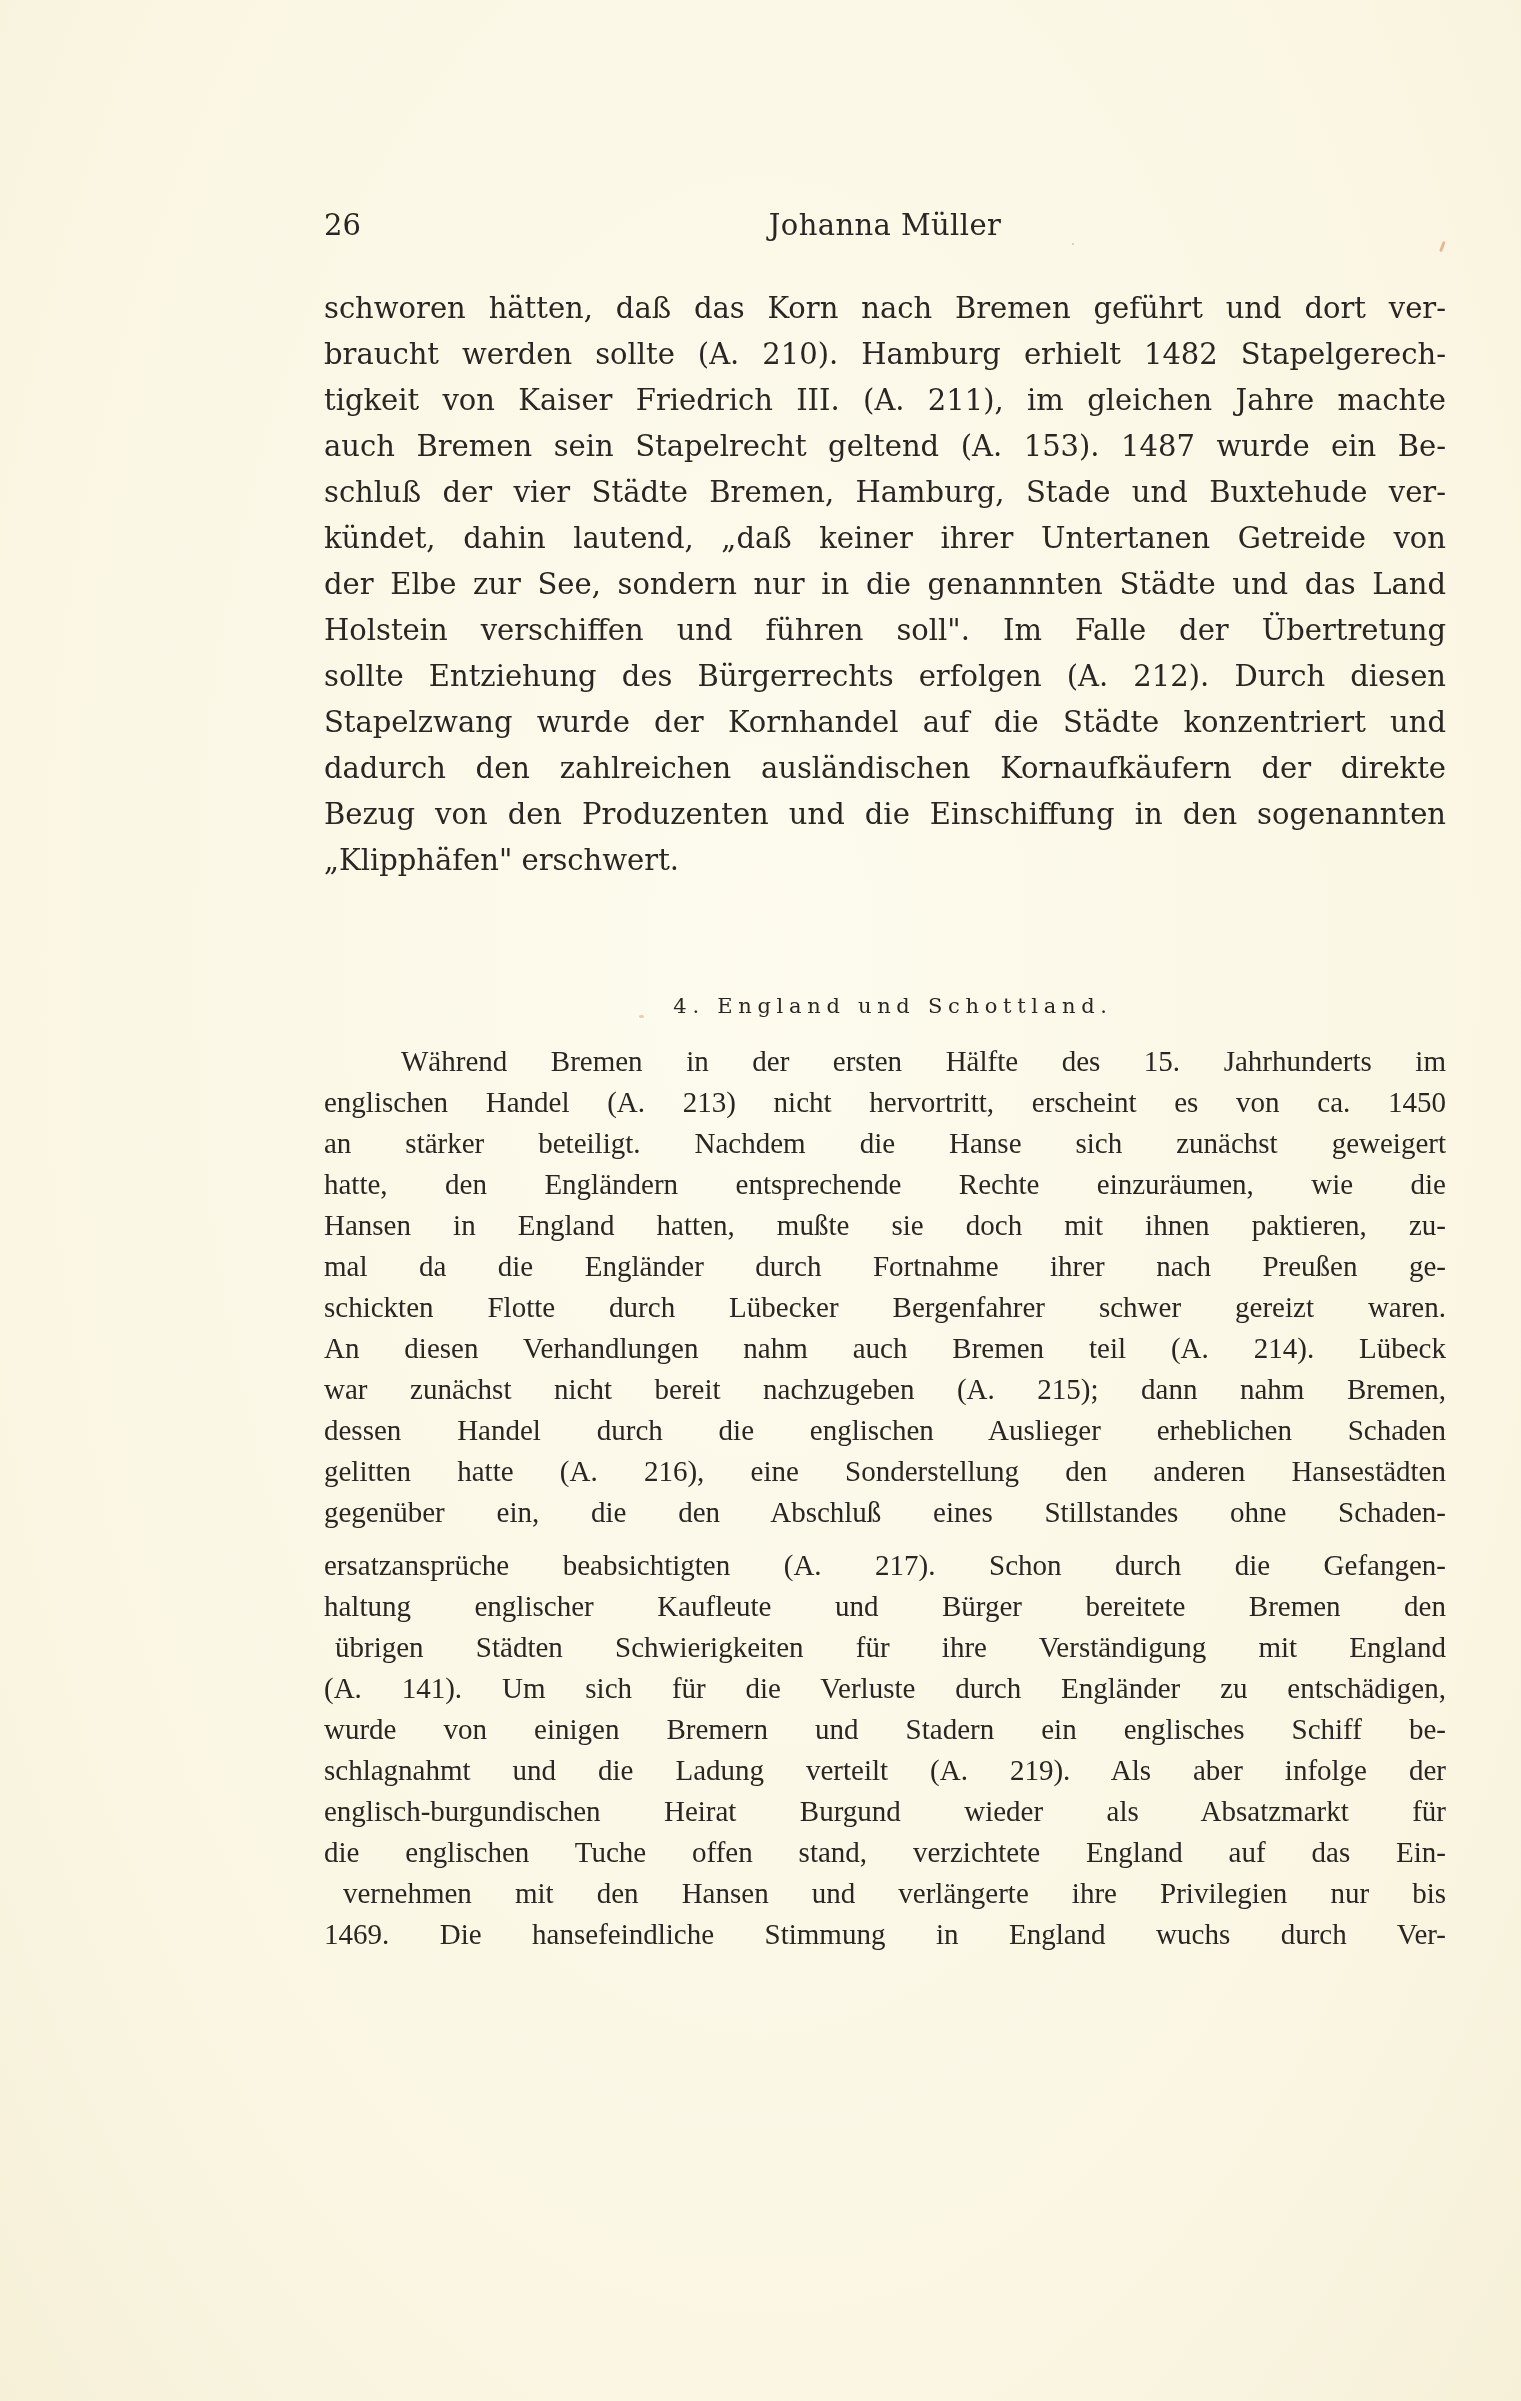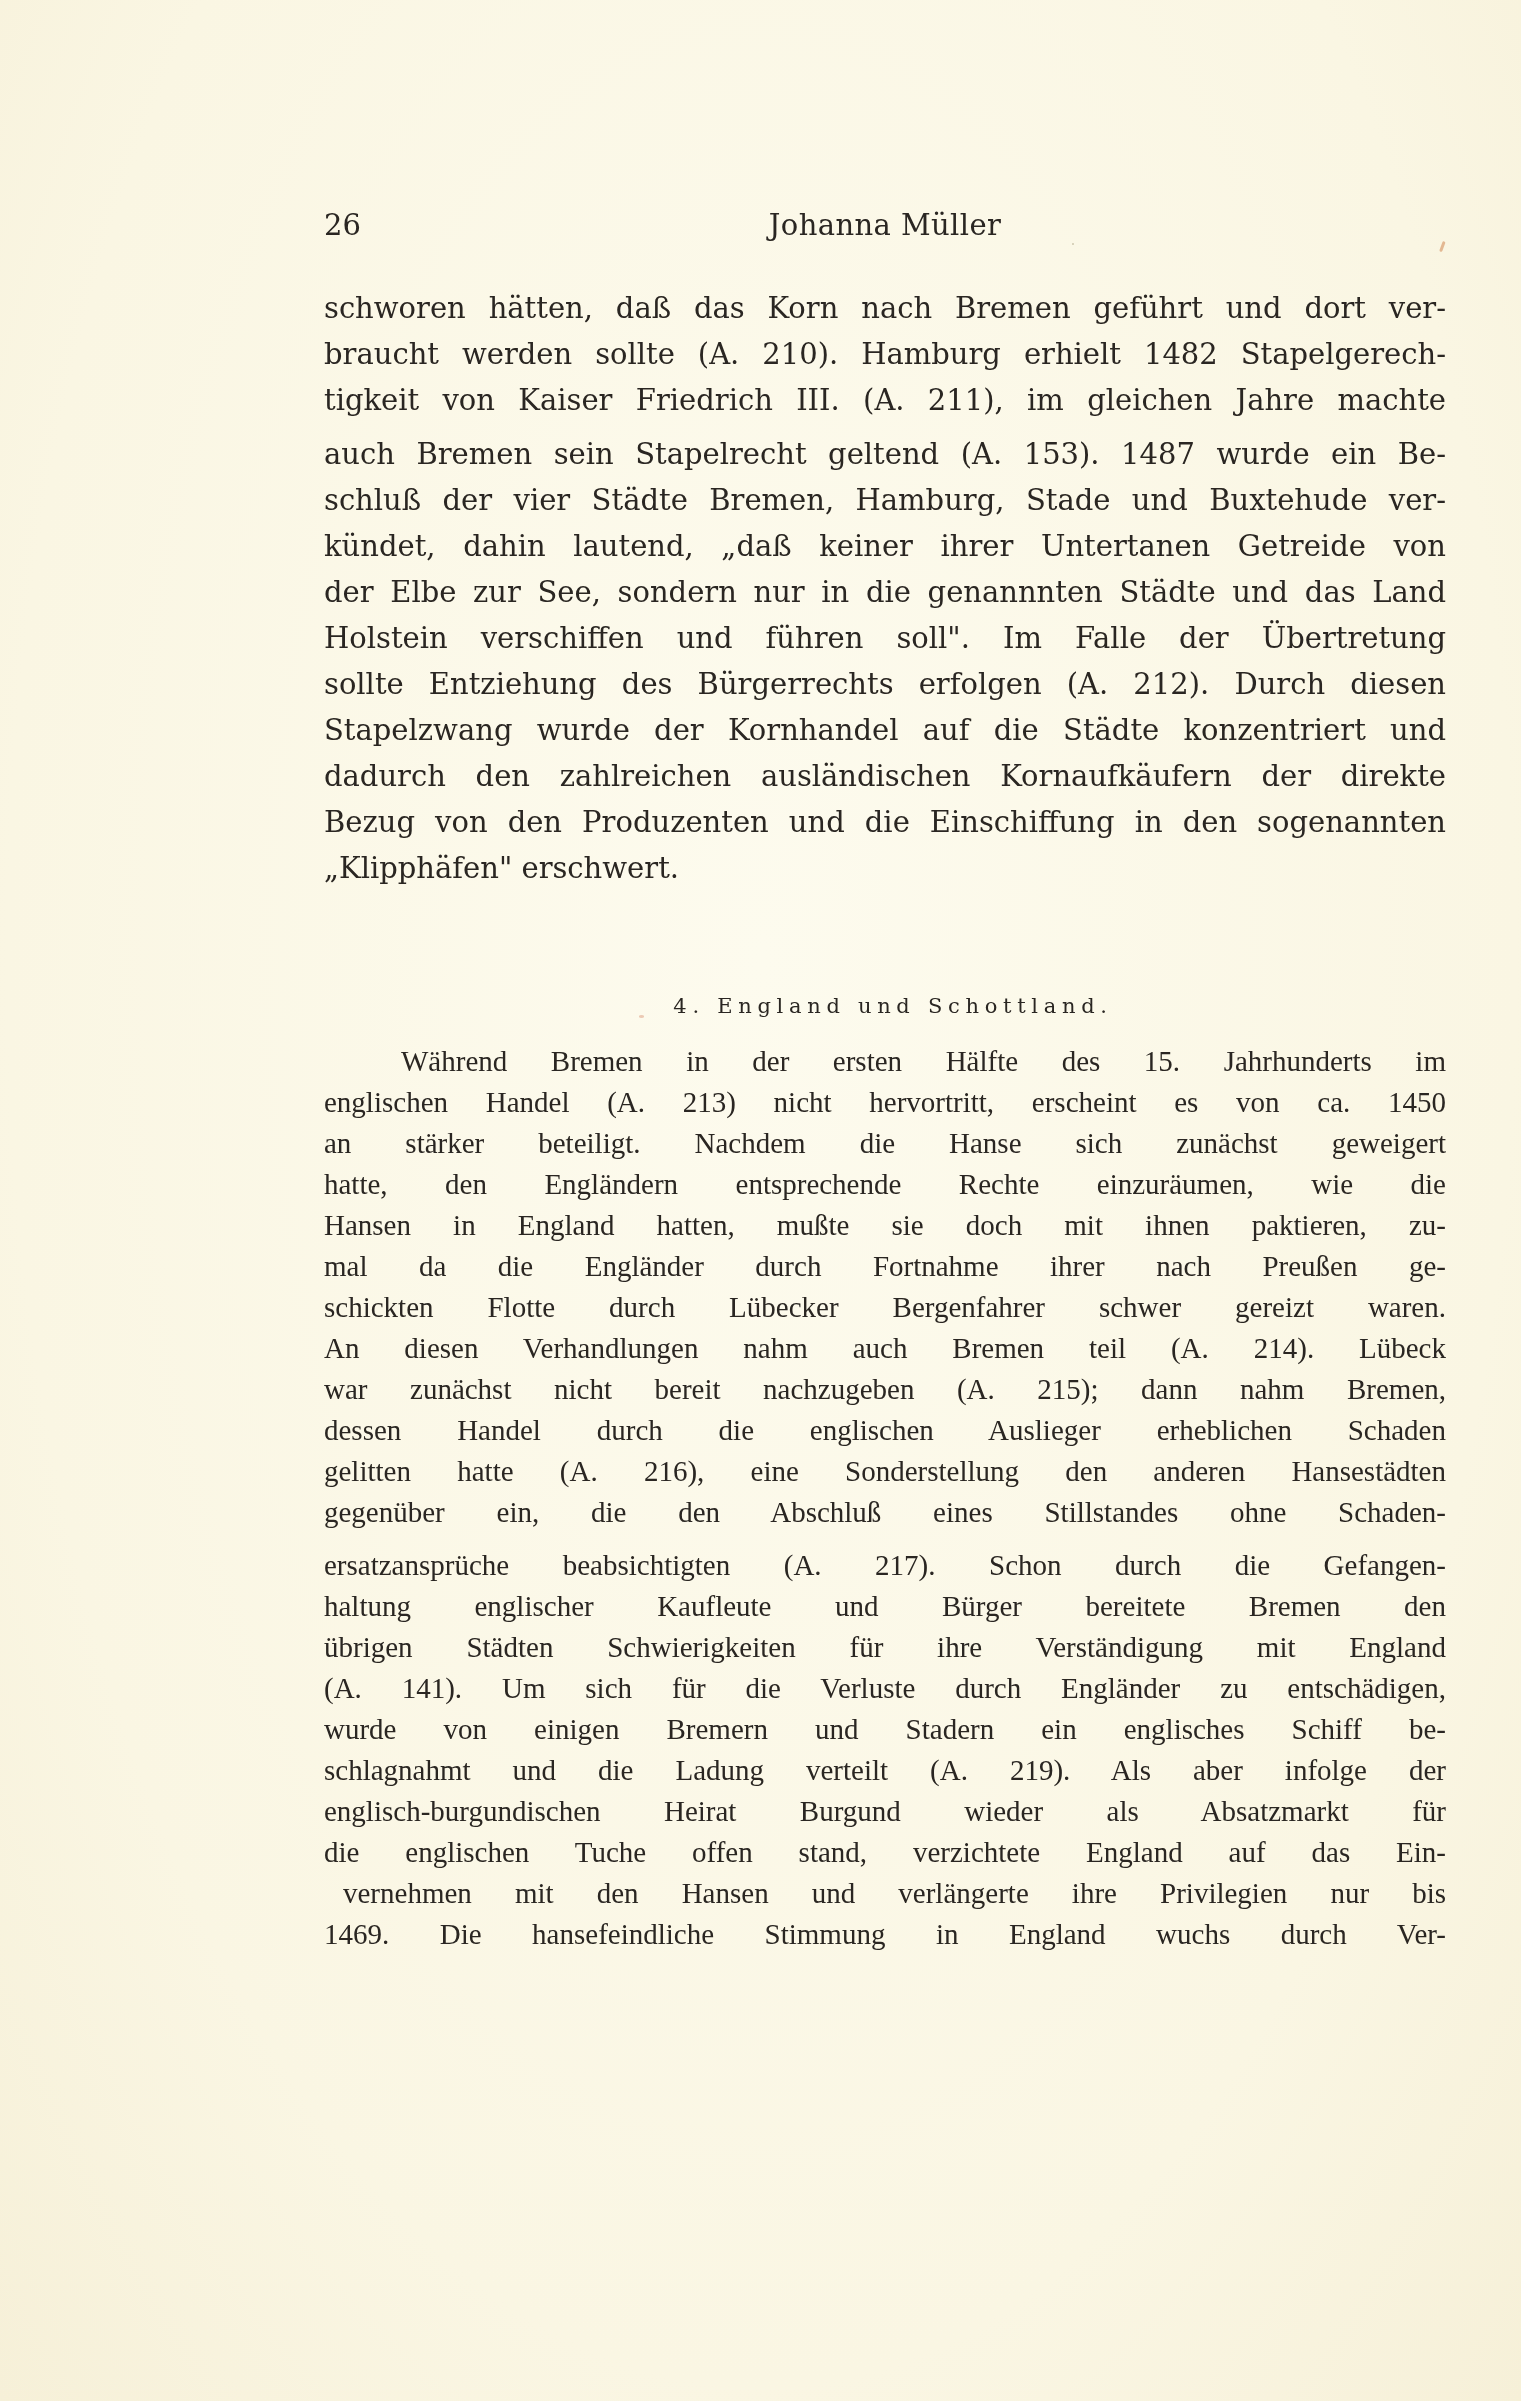--- a/index.html
+++ b/index.html
@@ -49,21 +49,21 @@
 
 <header class="running-head">
   <span class="page-number">26</span>
   <span class="running-title">Johanna Müller</span>
 </header>
 
 <div class="para" id="para-1">
   <span class="line" style="display: block;">schworen hätten, daß das Korn nach Bremen geführt und dort ver-</span>
   <span class="line" style="display: block;">braucht werden sollte (A. 210). Hamburg erhielt 1482 Stapelgerech-</span>
   <span class="line" style="display: block;">tigkeit von Kaiser Friedrich III. (A. 211), im gleichen Jahre machte</span>
-  <span class="line" style="display: block; margin-top: 8px;">auch Bremen sein Stapelrecht geltend (A. 153). 1487 wurde ein Be-</span>
+  <span class="line" style="display: block;">auch Bremen sein Stapelrecht geltend (A. 153). 1487 wurde ein Be-</span>
   <span class="line" style="display: block;">schluß der vier Städte Bremen, Hamburg, Stade und Buxtehude ver-</span>
   <span class="line" style="display: block;">kündet, dahin lautend, „daß keiner ihrer Untertanen Getreide von</span>
   <span class="line" style="display: block;">der Elbe zur See, sondern nur in die genannnten Städte und das Land</span>
   <span class="line" style="display: block;">Holstein verschiffen und führen soll". Im Falle der Übertretung</span>
   <span class="line" style="display: block;">sollte Entziehung des Bürgerrechts erfolgen (A. 212). Durch diesen</span>
   <span class="line" style="display: block;">Stapelzwang wurde der Kornhandel auf die Städte konzentriert und</span>
   <span class="line" style="display: block;">dadurch den zahlreichen ausländischen Kornaufkäufern der direkte</span>
   <span class="line" style="display: block;">Bezug von den Produzenten und die Einschiffung in den sogenannten</span>
   <span class="line last" style="display: block;">„Klipphäfen" erschwert.</span>
 </div>
@@ -78,21 +78,21 @@
   <span class="line" style="display: block;">Hansen in England hatten, mußte sie doch mit ihnen paktieren, zu-</span>
   <span class="line" style="display: block;">mal da die Engländer durch Fortnahme ihrer nach Preußen ge-</span>
   <span class="line" style="display: block;">schickten Flotte durch Lübecker Bergenfahrer schwer gereizt waren.</span>
   <span class="line" style="display: block;">An diesen Verhandlungen nahm auch Bremen teil (A. 214). Lübeck</span>
   <span class="line" style="display: block;">war zunächst nicht bereit nachzugeben (A. 215); dann nahm Bremen,</span>
   <span class="line" style="display: block;">dessen Handel durch die englischen Auslieger erheblichen Schaden</span>
   <span class="line" style="display: block;">gelitten hatte (A. 216), eine Sonderstellung den anderen Hansestädten</span>
   <span class="line" style="display: block;">gegenüber ein, die den Abschluß eines Stillstandes ohne Schaden-</span>
   <span class="line" style="display: block; margin-top: 12px;">ersatzansprüche beabsichtigten (A. 217). Schon durch die Gefangen-</span>
   <span class="line" style="display: block;">haltung englischer Kaufleute und Bürger bereitete Bremen den</span>
-  <span class="line" style="display: block;">übrigen Städten Schwierigkeiten für ihre Verständigung mit England</span>
+  <span class="line" style="display: block; margin-left: 11px;">übrigen Städten Schwierigkeiten für ihre Verständigung mit England</span>
   <span class="line" style="display: block;">(A. 141). Um sich für die Verluste durch Engländer zu entschädigen,</span>
   <span class="line" style="display: block;">wurde von einigen Bremern und Stadern ein englisches Schiff be-</span>
   <span class="line" style="display: block;">schlagnahmt und die Ladung verteilt (A. 219). Als aber infolge der</span>
   <span class="line" style="display: block;">englisch-burgundischen Heirat Burgund wieder als Absatzmarkt für</span>
   <span class="line" style="display: block;">die englischen Tuche offen stand, verzichtete England auf das Ein-</span>
   <span class="line" style="display: block; margin-left: 19px;">vernehmen mit den Hansen und verlängerte ihre Privilegien nur bis</span>
   <span class="line" style="display: block;">1469. Die hansefeindliche Stimmung in England wuchs durch Ver-</span>
   <span class="line" style="display: block;"></span>
   <span class="line" style="display: block;"></span>
 </div>

